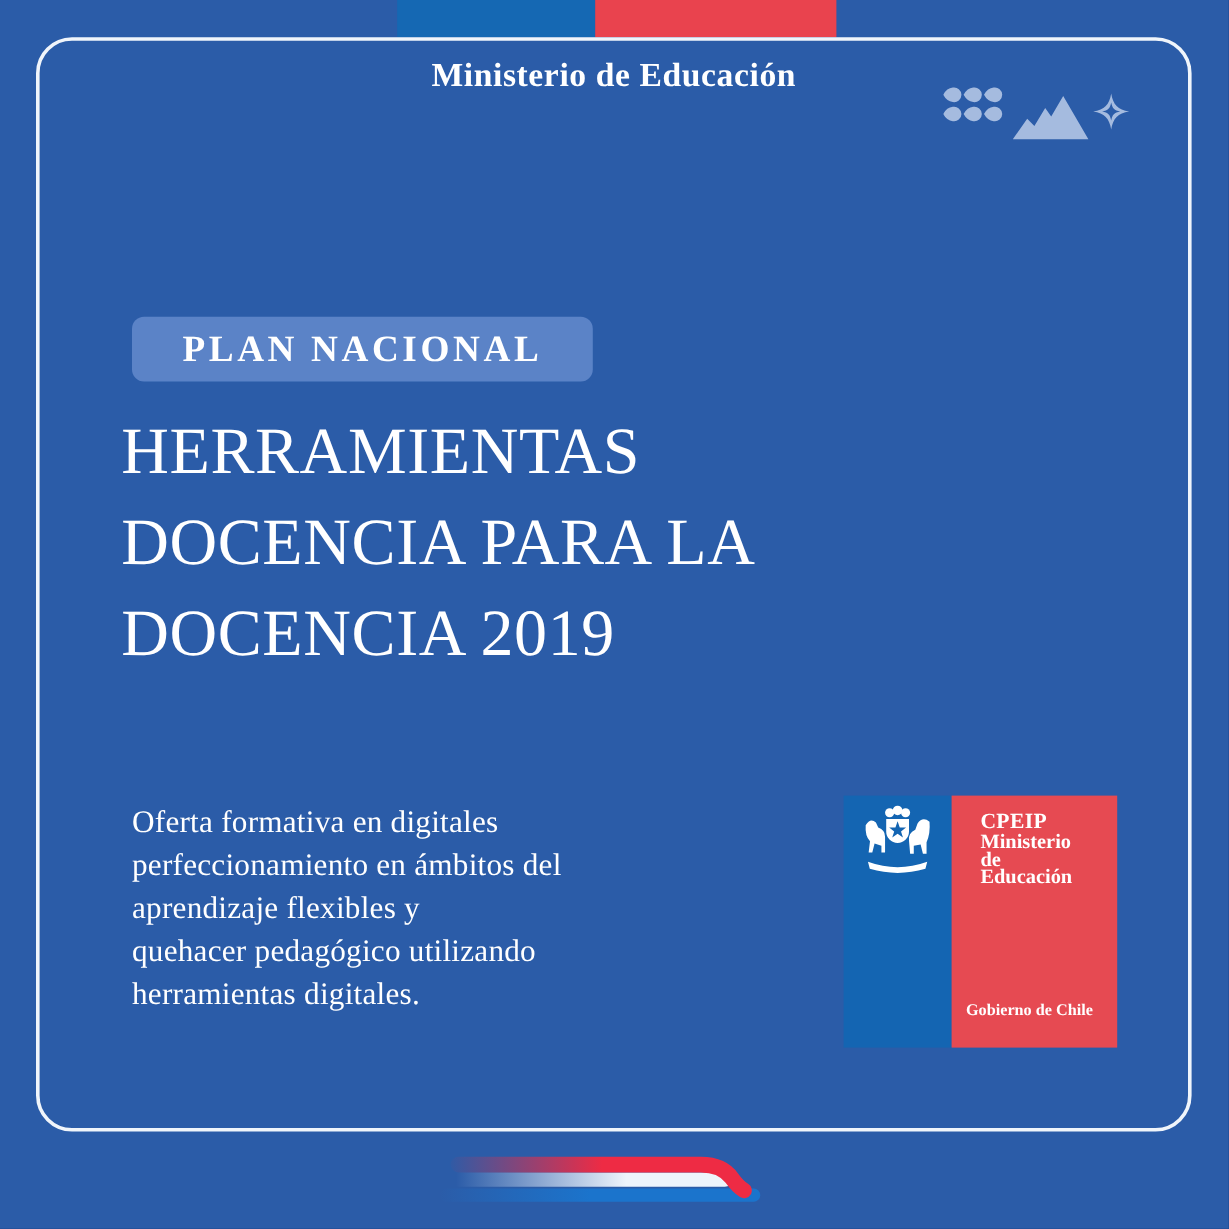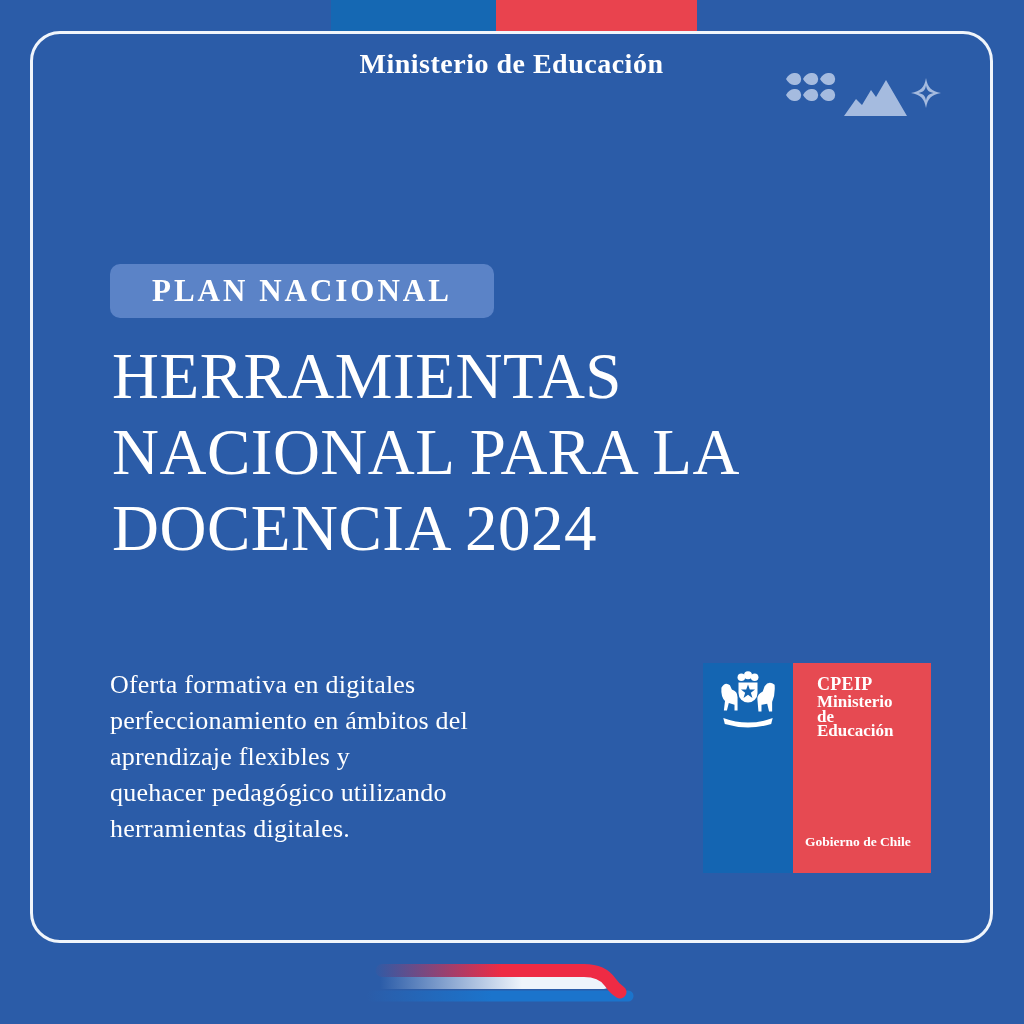--- a/index.html
+++ b/index.html
@@ -24,22 +24,22 @@
   }
   .brand-mark{position:absolute;top:38px;right:46px;width:158px;height:52px;color:var(--brand-mark,#a5bbdf);}
 
   .badge{
     position:absolute;left:77px;top:230px;
     background:var(--badge-bg,#5b83c7);color:var(--text,#fff);
     font-size:31px;font-weight:bold;letter-spacing:3px;
     padding:9px 42px;border-radius:10px;white-space:nowrap;
   }
   .main-title{
-    position:absolute;left:79px;top:304px;color:var(--text,#fff);
-    font-size:65px;line-height:76px;font-weight:400;letter-spacing:.5px;
+    position:absolute;left:68px;top:304px;color:var(--text,#fff);
+    font-size:55px;line-height:76px;font-weight:400;letter-spacing:.5px;
   }
   .main-title div{white-space:nowrap;}
 
   .description{
     position:absolute;left:77px;top:633px;color:var(--text,#fff);
     font-size:26px;line-height:36px;font-weight:400;letter-spacing:.2px;
   }
   .description div{white-space:nowrap;}
 
   .cpeip{position:absolute;left:670px;top:629px;width:228px;height:210px;display:flex;}
@@ -85,22 +85,22 @@
         M140,6 C141.6,15.5 145.5,19.4 155,21 C145.5,22.6 141.6,26.5 140,36
         C138.4,26.5 134.5,22.6 125,21 C134.5,19.4 138.4,15.5 140,6 Z
         M140,13.5 C139,18.5 137.5,20 132.5,21 C137.5,22 139,23.5 140,28.5
         C141,23.5 142.5,22 147.5,21 C142.5,20 141,18.5 140,13.5 Z"></path>
     </svg>
 
     <div class="badge">PLAN NACIONAL</div>
 
     <div class="main-title">
       <div>HERRAMIENTAS</div>
-      <div>NACIONAL PARA LA</div>
-      <div>DOCENCIA 2024</div>
+      <div>DOCENCIA PARA LA</div>
+      <div>DOCENCIA 2019</div>
     </div>
 
     <div class="description">
       <div>Oferta formativa en digitales</div>
       <div>perfeccionamiento en ámbitos del</div>
       <div>aprendizaje flexibles y</div>
       <div>quehacer pedagógico utilizando</div>
       <div>herramientas digitales.</div>
     </div>
 

